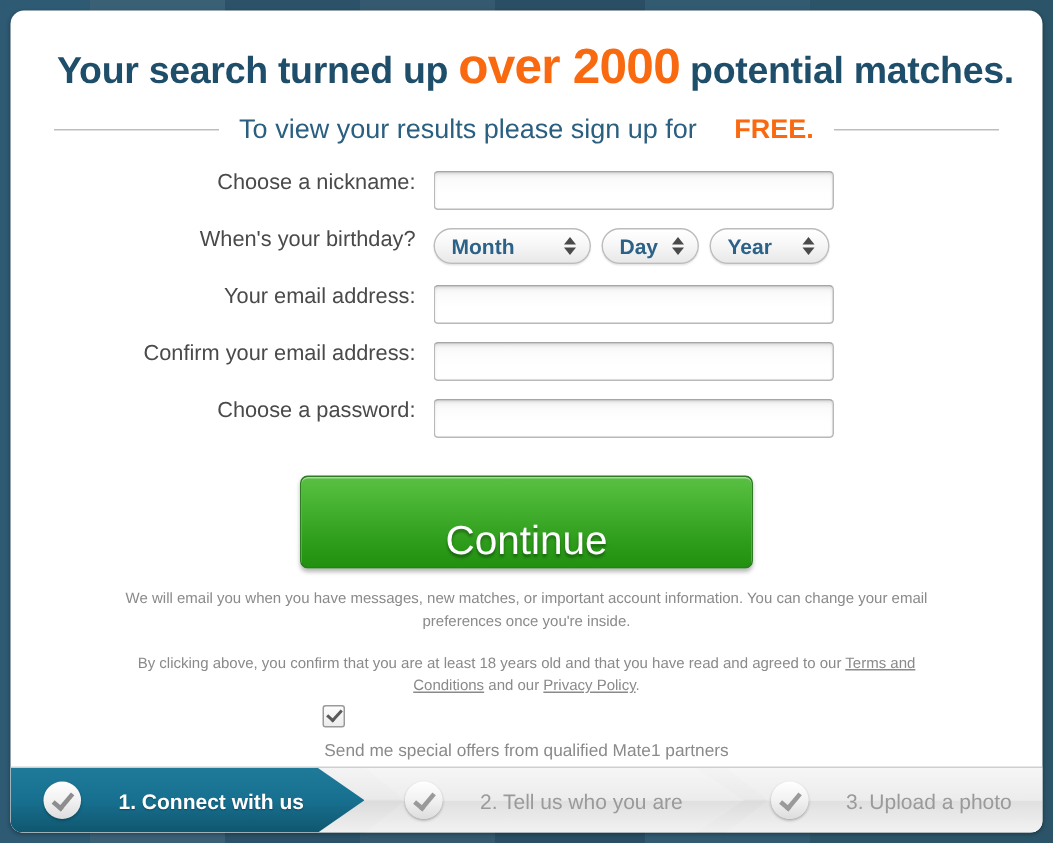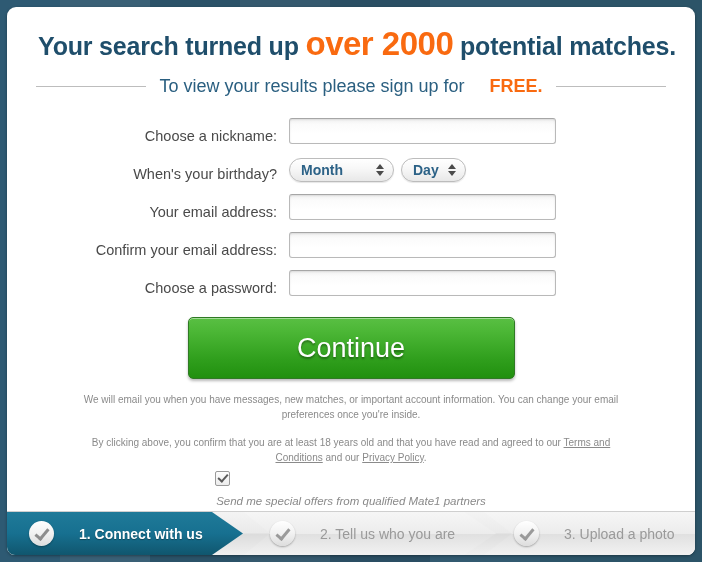--- a/index.html
+++ b/index.html
@@ -85,21 +85,21 @@
     font-weight: bold;
     padding-left: 20px;
   }
 
   
   #form {
     margin-top: 17px;
   }
   .form-row {
     display: flex;
-    align-items: flex-end;
+    align-items: flex-start;
     height: 30px;
     margin-bottom: 8px;
   }
   .form-label {
     width: 270px;
     text-align: right;
     padding-right: 12px;
     font-size: 14.5px;
     color: #4a4a4a;
     white-space: nowrap;
@@ -167,34 +167,34 @@
     bottom: 1px;
     border-top: 5px solid #4a4a4a;
   }
 
   
   #continue-wrap {
     text-align: center;
     margin-top: 21px;
   }
   #continue-button {
-    width: 327px;
+    width: 302px;
     height: 62px;
     border: 1px solid #2f7a24;
     border-radius: 5px;
     background: linear-gradient(180deg, #59bf43 0%, #4cb736 22%, #2f9e1c 70%, #21900f 100%);
     box-shadow: 0 2px 3px rgba(0,0,0,0.28), inset 0 1px 0 rgba(255,255,255,0.45);
     color: #ffffff;
     font-size: 27px;
     font-family: "Liberation Sans", sans-serif;
     text-shadow: 0 2px 2px rgba(0,0,0,0.35);
     cursor: pointer;
     display: inline-block;
     line-height: 60px;
-    padding: 0;
+    padding: 12px;
   }
 
   
   .fineprint {
     text-align: center;
     font-size: 10px;
     color: #8a8a8a;
     line-height: 15px;
     padding: 0 70px;
   }
@@ -228,21 +228,20 @@
     width: 4px; height: 8px;
     border: solid #5a5a5a;
     border-width: 0 2px 2px 0;
     transform: rotate(42deg);
   }
   #optin-label {
     display: block;
     margin-top: 8px;
     font-size: 11.5px;
     color: #8a8a8a;
-    font-style: italic;
   }
 
   
   #stepbar {
     position: absolute;
     left: 0;
     bottom: 0;
     width: 688px;
     height: 43px;
     background: linear-gradient(180deg, #f4f4f4 0%, #eaeaea 48%, #dcdcdc 52%, #f0f0f0 100%);
@@ -335,20 +334,24 @@
       <div class="form-label">When's your birthday?</div>
       <div class="select-group">
         <div class="select-box sb-month">
           <span>Month</span>
           <span class="sb-arrows"></span>
         </div>
         <div class="select-box sb-day">
           <span>Day</span>
           <span class="sb-arrows"></span>
         </div>
+        <div class="select-box sb-year">
+          <span>Year</span>
+          <span class="sb-arrows"></span>
+        </div>
       </div>
     </div>
 
     <div class="form-row">
       <div class="form-label">Your email address:</div>
       <input class="text-input" type="text" value="" placeholder="" style="">
     </div>
 
     <div class="form-row">
       <div class="form-label">Confirm your email address:</div>

